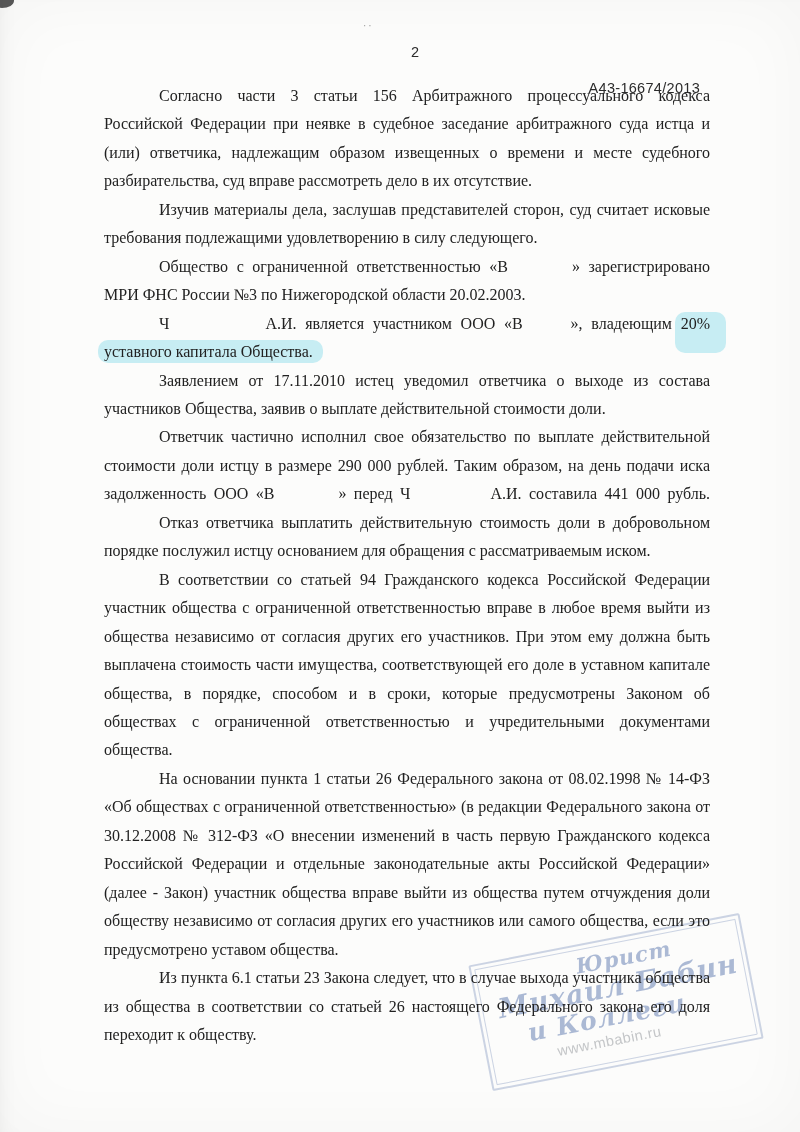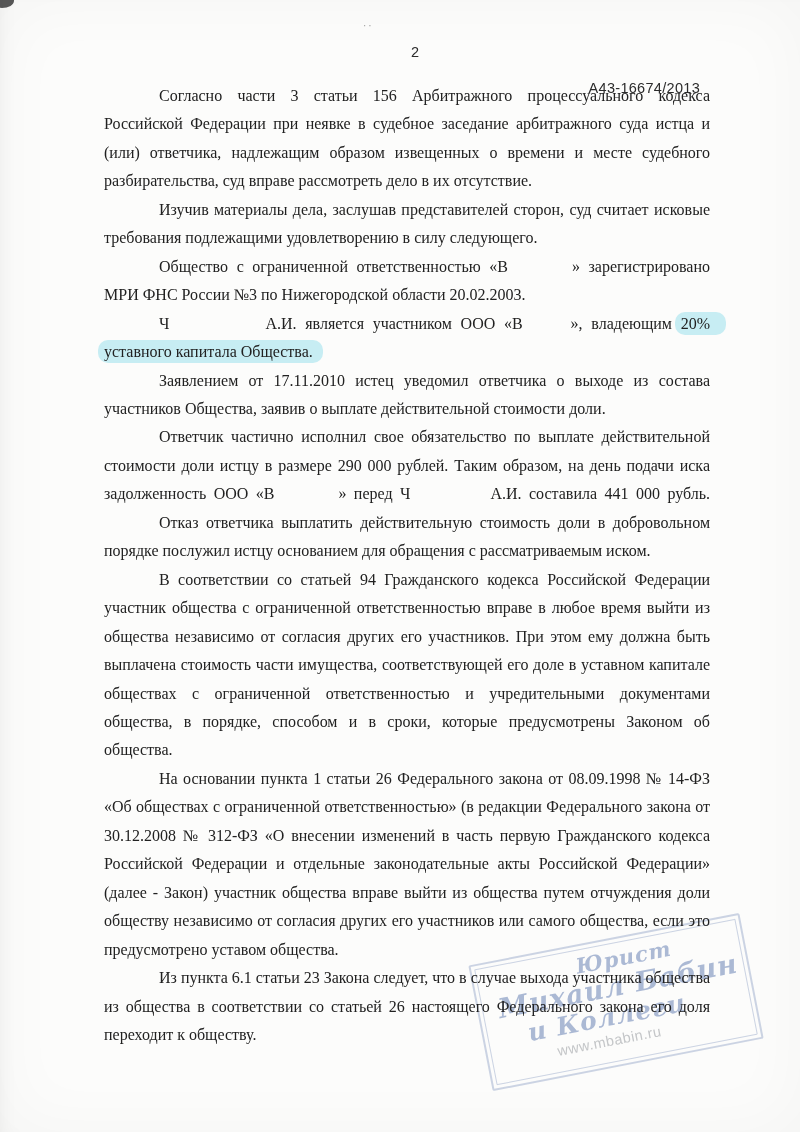--- a/index.html
+++ b/index.html
@@ -40,21 +40,21 @@
   .line.fill{text-align:justify;text-align-last:justify;}
   .line.indent{text-indent:55px;}
   .hl{
     background:var(--hl,#c7edf3);
     border-radius:10px;
     padding:3px 6px 3px 6px;
     margin-left:-6px;
     box-decoration-break:clone;
     text-align:right;
   }
-  .hl-end{padding:3px 16px 3px 6px;margin-right:-16px;}
+  .hl-end{padding:3px 16px 21px 6px;margin-right:-16px;}
   .hl-solo{padding:3px 10px 3px 6px;}
   .stamp{
     position:absolute;left:478px;top:938px;width:272px;height:124px;
     transform:rotate(-11deg);
     border:2px solid var(--stamp-border,rgba(169,182,208,0.6));
     border-radius:2px;
     z-index:1;
     background:transparent;
   }
   .stamp-inner{
@@ -116,24 +116,24 @@
       <div class="line"><span>участников Общества, заявив о выплате действительной стоимости доли.</span></div>
       <div class="line indent fill"><span>Ответчик частично исполнил свое обязательство по выплате действительной</span></div>
       <div class="line fill"><span>стоимости доли истцу в размере 290&nbsp;000 рублей. Таким образом, на день подачи иска</span></div>
       <div class="line fill"><span>задолженность ООО «В    » перед Ч     А.И. составила 441&nbsp;000 рубль.</span></div>
       <div class="line indent fill"><span>Отказ ответчика выплатить действительную стоимость доли в добровольном</span></div>
       <div class="line"><span>порядке послужил истцу основанием для обращения с рассматриваемым иском.</span></div>
       <div class="line indent fill"><span>В соответствии со статьей 94 Гражданского кодекса Российской Федерации</span></div>
       <div class="line fill"><span>участник общества с ограниченной ответственностью вправе в любое время выйти из</span></div>
       <div class="line fill"><span>общества независимо от согласия других его участников. При этом ему должна быть</span></div>
       <div class="line fill"><span>выплачена стоимость части имущества, соответствующей его доле в уставном капитале</span></div>
+      <div class="line fill"><span>общества, в порядке, способом и в сроки, которые предусмотрены Законом об</span></div>
       <div class="line fill"><span>обществах с ограниченной ответственностью и учредительными документами</span></div>
-      <div class="line fill"><span>общества, в порядке, способом и в сроки, которые предусмотрены Законом об</span></div>
       <div class="line"><span>общества.</span></div>
-      <div class="line indent fill"><span>На основании пункта 1 статьи 26 Федерального закона от 08.09.1998 № 14-ФЗ</span></div>
+      <div class="line indent fill"><span>На основании пункта 1 статьи 26 Федерального закона от 08.02.1998 № 14-ФЗ</span></div>
       <div class="line fill"><span>«Об обществах с ограниченной ответственностью» (в редакции Федерального закона от</span></div>
       <div class="line fill"><span>30.12.2008 № 312-ФЗ «О внесении изменений в часть первую Гражданского кодекса</span></div>
       <div class="line fill"><span>Российской Федерации и отдельные законодательные акты Российской Федерации»</span></div>
       <div class="line fill"><span>(далее - Закон) участник общества вправе выйти из общества путем отчуждения доли</span></div>
       <div class="line fill"><span>обществу независимо от согласия других его участников или самого общества, если это</span></div>
       <div class="line"><span>предусмотрено уставом общества.</span></div>
       <div class="line indent fill"><span>Из пункта 6.1 статьи 23 Закона следует, что в случае выхода участника общества</span></div>
       <div class="line fill"><span>из общества в соответствии со статьей 26 настоящего Федерального закона его доля</span></div>
       <div class="line"><span>переходит к обществу.</span></div>
     </div>

